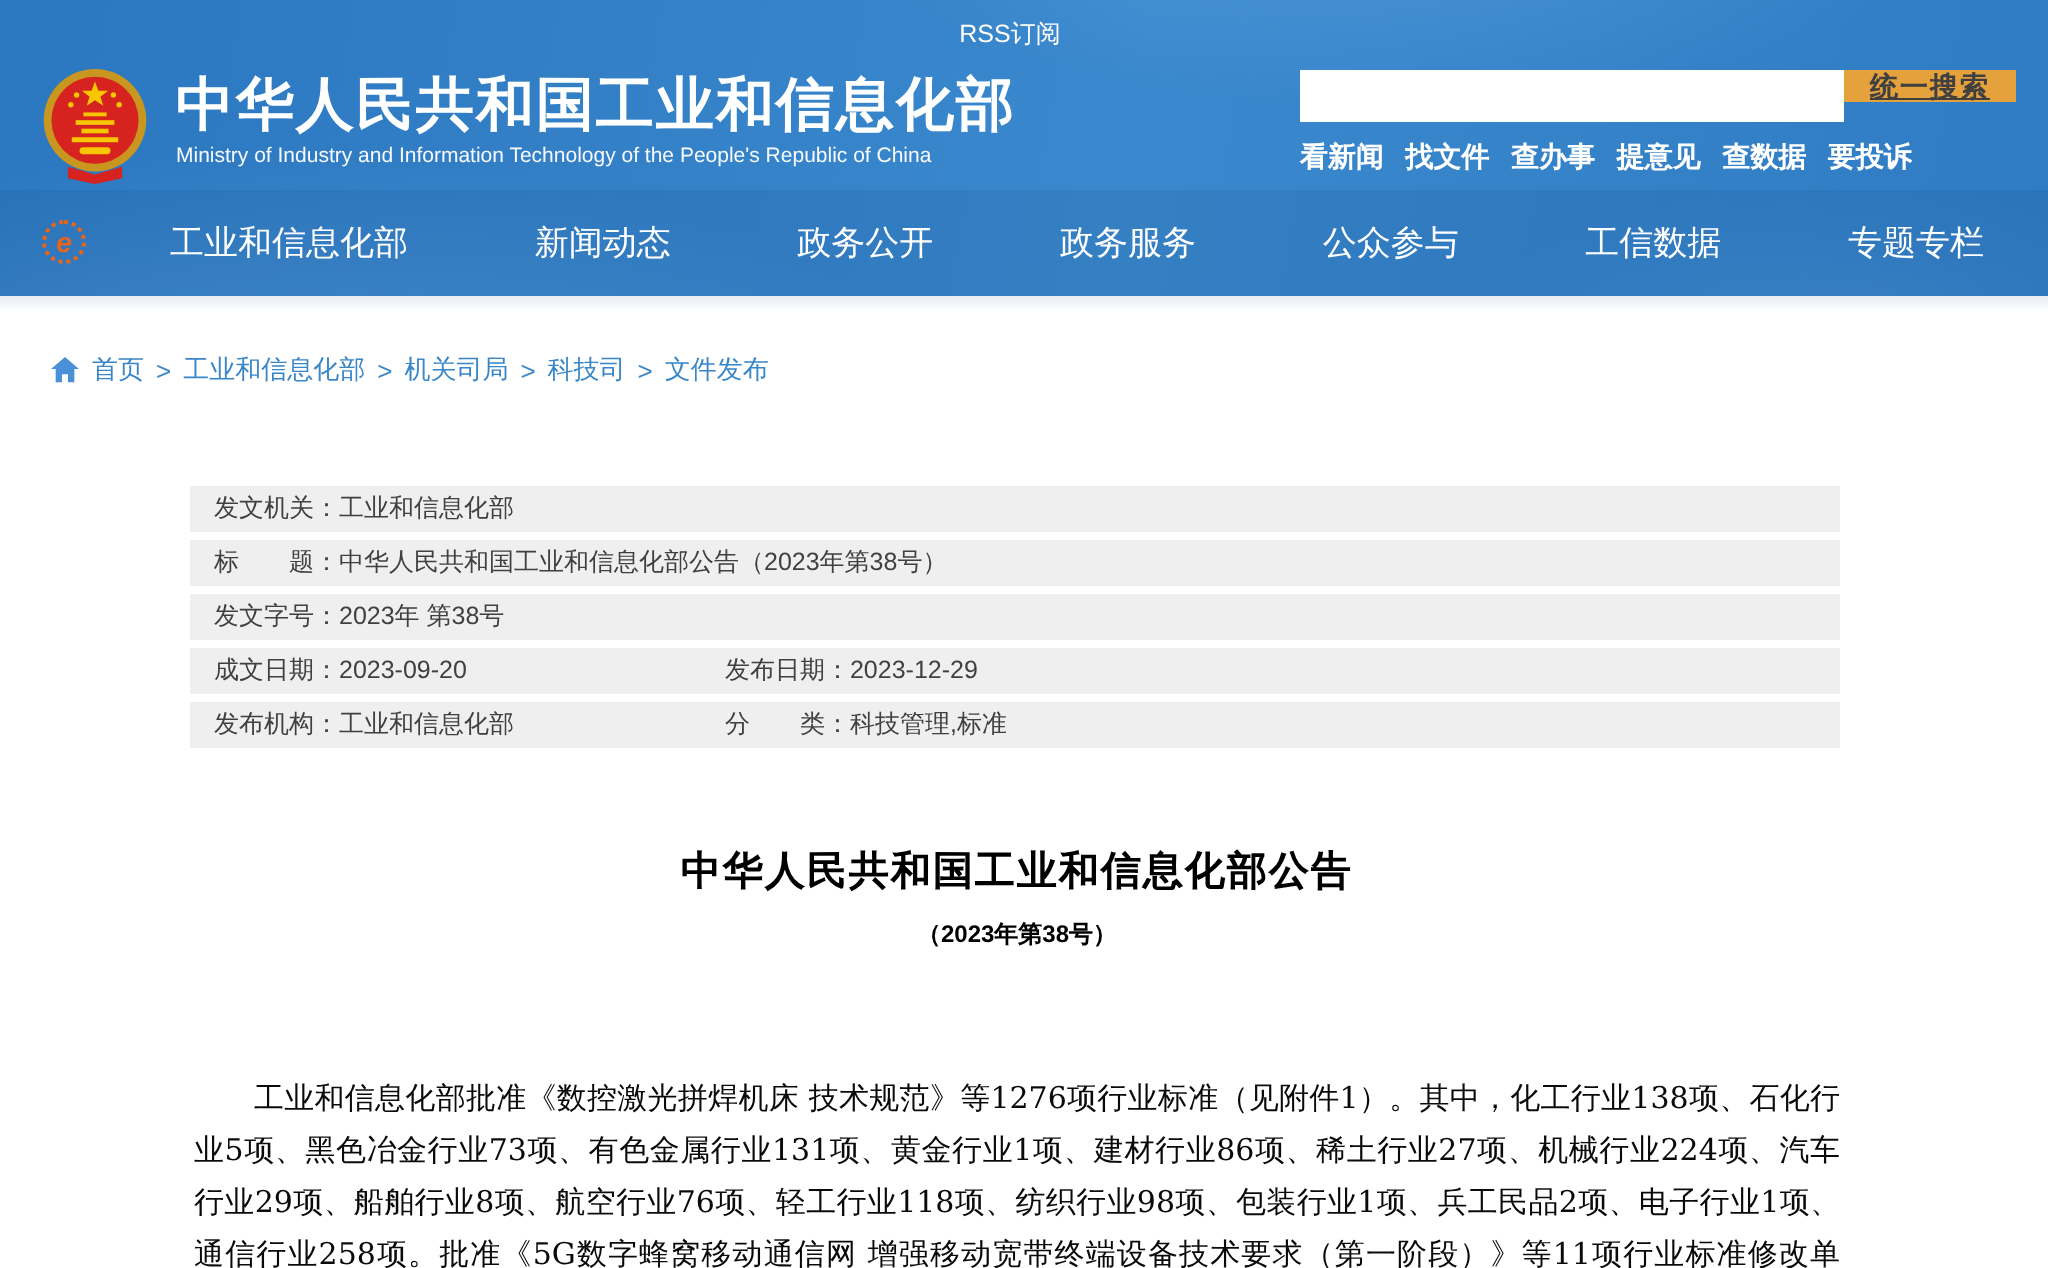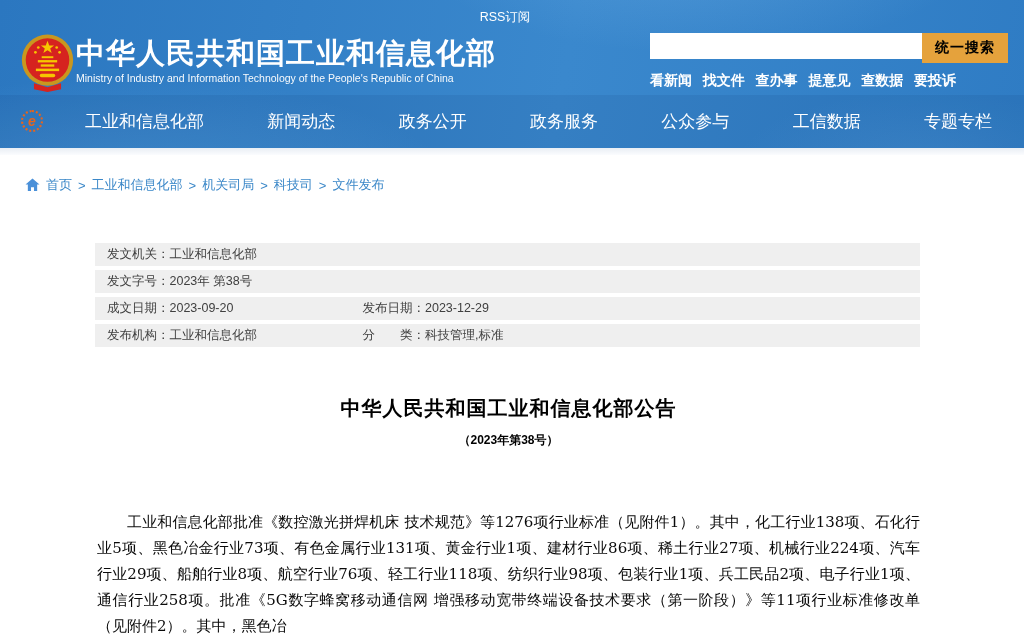--- a/index.html
+++ b/index.html
@@ -22,35 +22,36 @@
     gap:13px; padding-right:14px; font-size:12.5px;flex-direction:column;
   }
   .topbar a { color:#fff; text-decoration:none; }
   .tb-icon { display:inline-flex; align-items:center; }
   .tb-icon svg { display:block; }
 
   .header-main {
     height:69px; display:flex; align-items:center; justify-content:space-between;
     padding:0 16px 0 20px;
   }
-  .brand { display:flex; align-items:center; gap:1px; cursor:pointer; }
+  .brand { display:flex; align-items:center; gap:13px; cursor:pointer; }
   .emblem { width:55px; height:60px; margin-top:4px; }
   .site-title { font-size:29px; font-weight:bold; letter-spacing:1px; line-height:1.15; }
   .site-subtitle { font-size:10.5px; margin-top:2px; opacity:.96; }
 
   .search-area { display:flex; flex-direction:column; align-items:flex-start; margin-top:2px; }
   .search-row { display:flex; }
   .search-input {
     width:272px; height:26px; border:none; outline:none; background:#fff;
     padding:0 8px; font-size:13px; color:#333;
   }
   .search-btn {
-    width:86px; height:30px; border:none; background:#e5a23c; color:#000000;
+    width:86px; height:16px; border:none; background:#e5a23c; color:#404040;
     font-size:14px; font-weight:bold; cursor:pointer; letter-spacing:1px;
     font-family:inherit;
+    text-decoration:underline;
   }
   .quick-links { display:flex; justify-content:space-between; width:306px; margin-top:9px; }
   .quick-links a { color:#fff; font-size:14px; text-decoration:none; font-weight:600;font-family:Liberation Serif, serif; }
 
   .navbar {
     height:53px; background:rgba(10,50,110,.10);
     display:flex; align-items:center; position:relative;
   }
   .gear-logo {
     position:absolute; left:21px; top:15px; width:22px; height:22px;
@@ -212,20 +213,23 @@
     <a href="#">科技司</a>
     <span class="crumb-sep">&gt;</span>
     <span>文件发布</span>
   </div>
 
   <div class="meta-table">
     <div class="meta-row">
       <span class="meta-cell"><span class="m-label">发文机关：</span><span class="m-value">工业和信息化部</span></span>
     </div>
     <div class="meta-row">
+      <span class="meta-cell"><span class="m-label">标　　题：</span><span class="m-value">中华人民共和国工业和信息化部公告（2023年第38号）</span></span>
+    </div>
+    <div class="meta-row">
       <span class="meta-cell"><span class="m-label">发文字号：</span><span class="m-value">2023年 第38号</span></span>
     </div>
     <div class="meta-row">
       <span class="meta-cell col1"><span class="m-label">成文日期：</span><span class="m-value">2023-09-20</span></span>
       <span class="meta-cell"><span class="m-label">发布日期：</span><span class="m-value">2023-12-29</span></span>
     </div>
     <div class="meta-row">
       <span class="meta-cell col1"><span class="m-label">发布机构：</span><span class="m-value">工业和信息化部</span></span>
       <span class="meta-cell"><span class="m-label">分　　类：</span><span class="m-value">科技管理,标准</span></span>
     </div>

